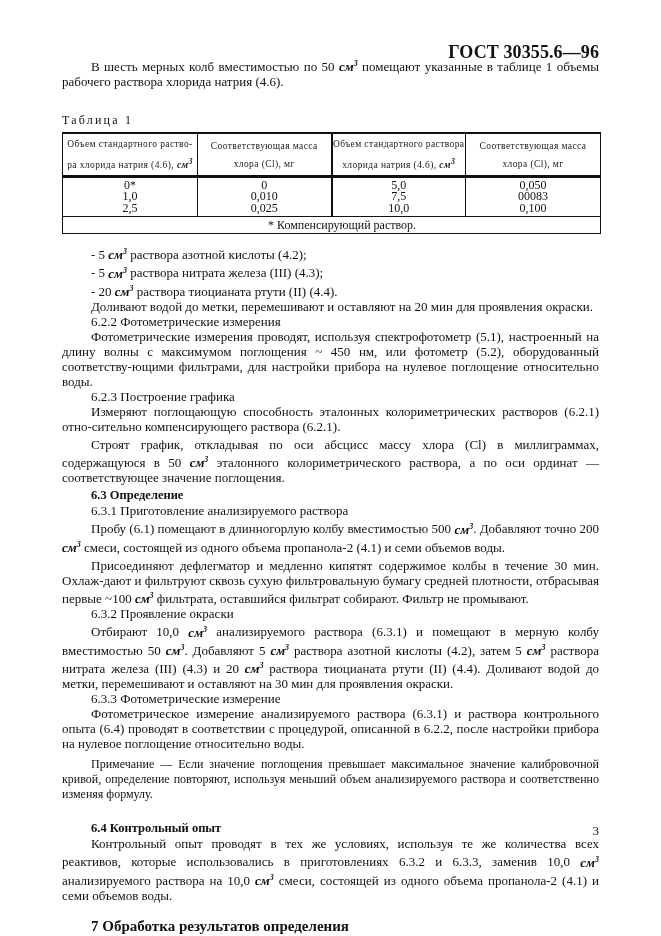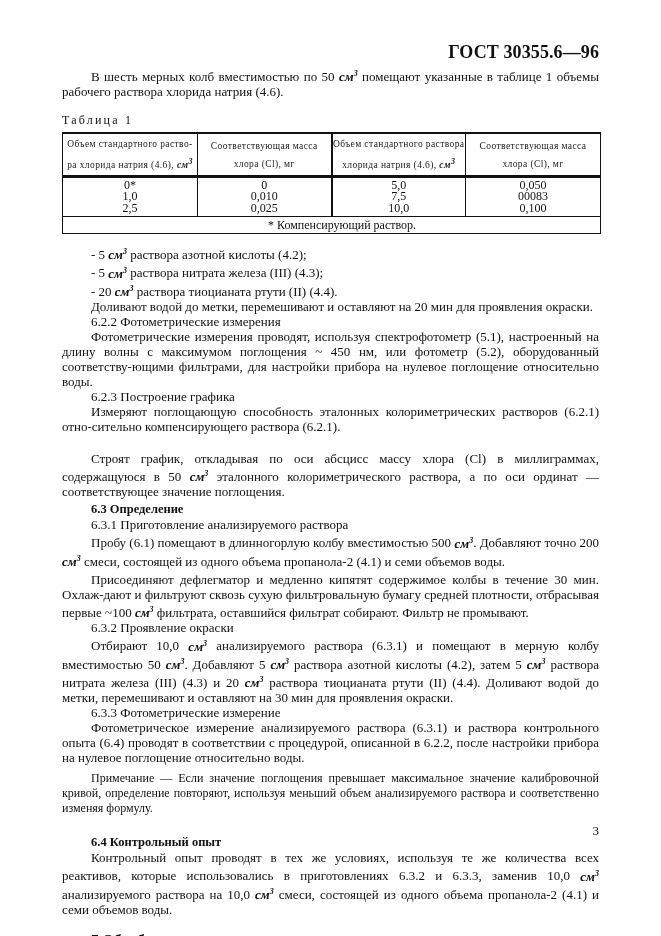--- a/index.html
+++ b/index.html
@@ -33,21 +33,21 @@
   table.t1 tr.body td { font-size: 12px; line-height: 11.5px; height: 38px; border-top: 3px solid #111; }
   table.t1 tr.foot td { text-align: center; padding-left: 21px; font-size: 12px; height: 16px; }
   table.t1 td.thick { border-left: 2px solid #111; }
   .page-number { position: absolute; right: 62px; top: 823px; font-size: 13px; }
 </style>
 </head>
 <body>
 
 <div class="page-header">ГОСТ 30355.6—96</div>
 
-<div class="content" style="top:66px;font-family:Liberation Serif, serif;">
+<div class="content" style="top:56px;font-family:Liberation Serif, serif;">
   <p class="p ind last-left"><span>В шесть мерных колб вместимостью по 50 </span><span class="cm"><span>см</span><sup>3</sup></span><span> помещают указанные в таблице 1 объемы рабочего раствора хлорида натрия (4.6).</span></p>
 </div>
 
 <div class="content" style="top:113px;">
   <div class="table-caption">Таблица 1</div>
 </div>
 
 <div class="content" style="top:132px;">
   <table class="t1">
     <colgroup>
@@ -96,21 +96,21 @@
   <p class="p ind noj"><span>- 5 </span><span class="cm"><span>см</span><sup>3</sup></span><span> раствора азотной кислоты (4.2);</span></p>
   <p class="p ind noj"><span>- 5 </span><span class="cm"><span>см</span><sup>3</sup></span><span> раствора нитрата железа (III) (4.3);</span></p>
   <p class="p ind noj"><span>- 20 </span><span class="cm"><span>см</span><sup>3</sup></span><span> раствора тиоцианата ртути (II) (4.4).</span></p>
   <p class="p ind noj">Доливают водой до метки, перемешивают и оставляют на 20 мин для проявления окраски.</p>
 
   <p class="p ind noj">6.2.2  Фотометрические измерения</p>
   <p class="p ind last-left">Фотометрические измерения проводят, используя спектрофотометр (5.1), настроенный на длину волны с максимумом поглощения ~ 450 нм, или фотометр (5.2), оборудованный соответству-ющими фильтрами, для настройки прибора на нулевое поглощение относительно воды.</p>
 
   <p class="p ind noj">6.2.3  Построение графика</p>
   <p class="p ind last-left">Измеряют поглощающую способность эталонных колориметрических растворов (6.2.1) отно-сительно компенсирующего раствора (6.2.1).</p>
-  <p class="p ind last-left" style="margin-top:17px;"><span>Строят график, откладывая по оси абсцисс массу хлора (Cl) в миллиграммах, содержащуюся в 50 </span><span class="cm"><span>см</span><sup>3</sup></span><span> эталонного колориметрического раствора, а по оси ординат — соответствующее значение поглощения.</span></p>
+  <p class="p ind last-left" style="margin-top:3px;"><span>Строят график, откладывая по оси абсцисс массу хлора (Cl) в миллиграммах, содержащуюся в 50 </span><span class="cm"><span>см</span><sup>3</sup></span><span> эталонного колориметрического раствора, а по оси ординат — соответствующее значение поглощения.</span></p>
 
   <p class="p ind noj sect" style="margin-top:3px;">6.3  Определение</p>
   <p class="p ind noj">6.3.1  Приготовление анализируемого раствора</p>
   <p class="p ind last-left"><span>Пробу (6.1) помещают в длинногорлую колбу вместимостью 500 </span><span class="cm"><span>см</span><sup>3</sup></span><span>. Добавляют точно 200 </span><span class="cm"><span>см</span><sup>3</sup></span><span> смеси, состоящей из одного объема пропанола-2 (4.1) и семи объемов воды.</span></p>
   <p class="p ind last-left" style="margin-top:3px;"><span>Присоединяют дефлегматор и медленно кипятят содержимое колбы в течение 30 мин. Охлаж-дают и фильтруют сквозь сухую фильтровальную бумагу средней плотности, отбрасывая первые ~100 </span><span class="cm"><span>см</span><sup>3</sup></span><span> фильтрата, оставшийся фильтрат собирают. Фильтр не промывают.</span></p>
 
   <p class="p ind noj">6.3.2  Проявление окраски</p>
   <p class="p ind last-left"><span>Отбирают 10,0 </span><span class="cm"><span>см</span><sup>3</sup></span><span> анализируемого раствора (6.3.1) и помещают в мерную колбу вместимостью 50 </span><span class="cm"><span>см</span><sup>3</sup></span><span>. Добавляют 5 </span><span class="cm"><span>см</span><sup>3</sup></span><span> раствора азотной кислоты (4.2), затем 5 </span><span class="cm"><span>см</span><sup>3</sup></span><span> раствора нитрата железа (III) (4.3) и 20 </span><span class="cm"><span>см</span><sup>3</sup></span><span> раствора тиоцианата ртути (II) (4.4). Доливают водой до метки, перемешивают и оставляют на 30 мин для проявления окраски.</span></p>
 
   <p class="p ind noj">6.3.3  Фотометрические измерение</p>

